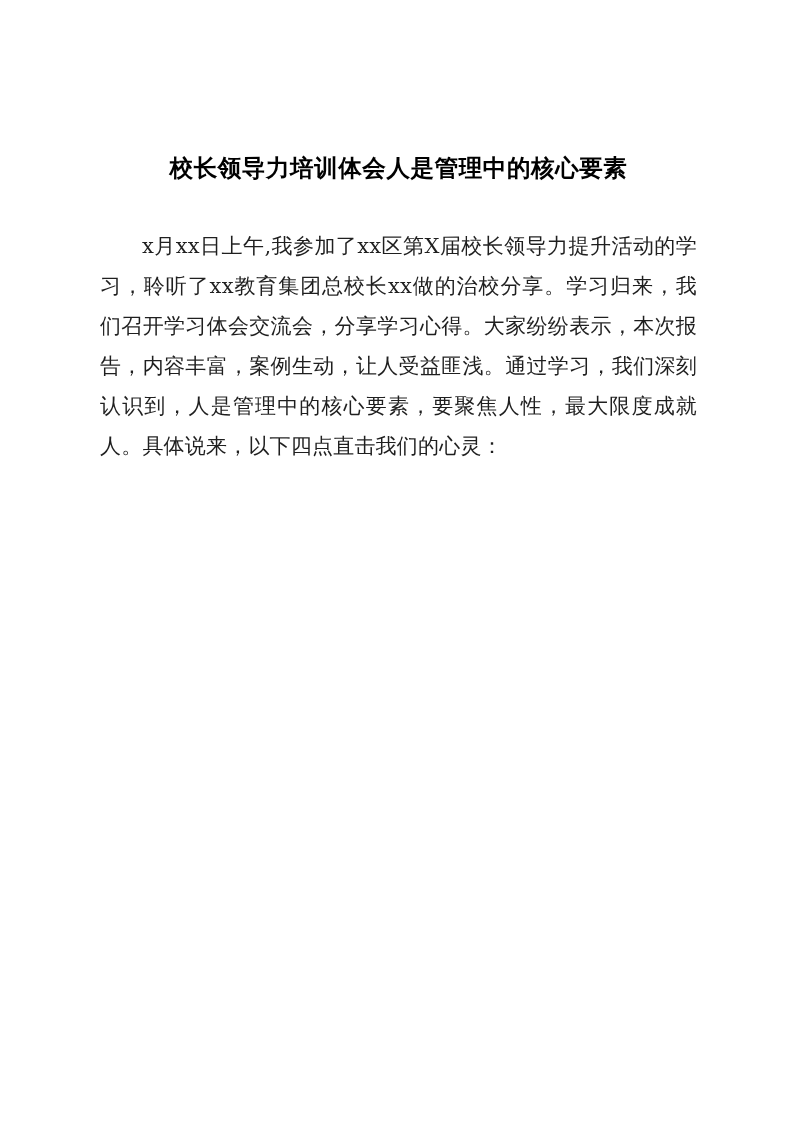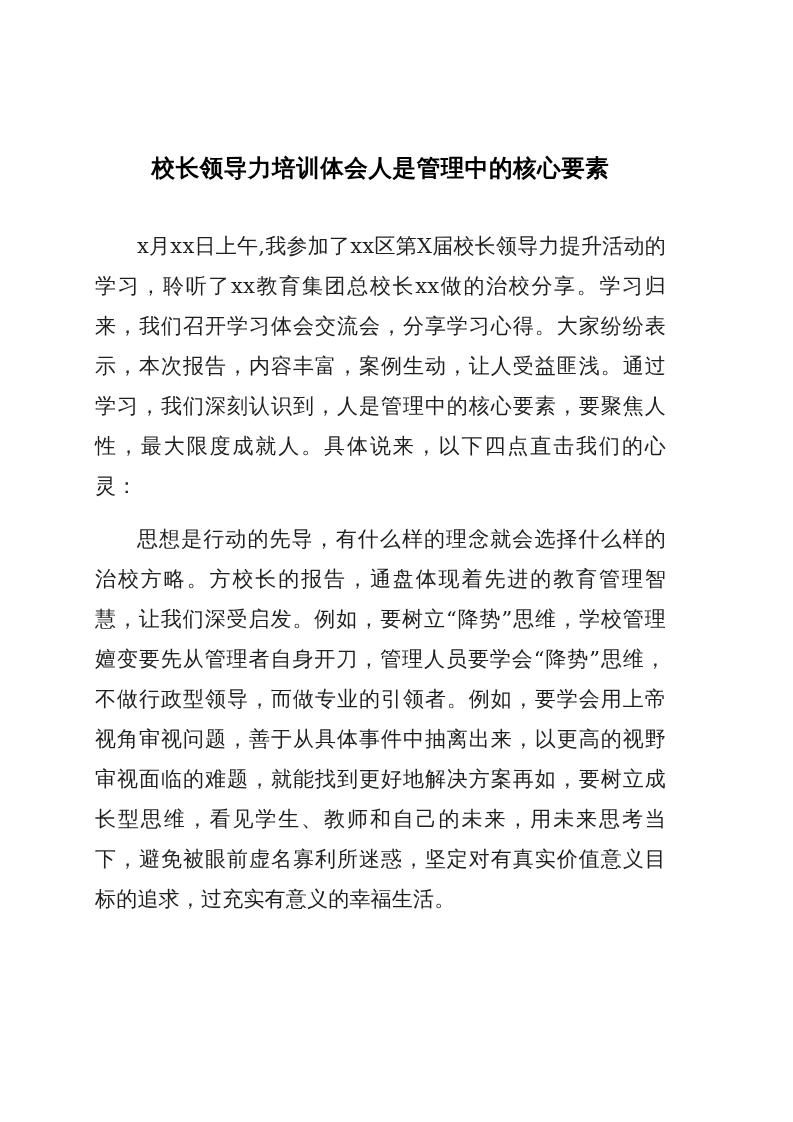--- a/index.html
+++ b/index.html
@@ -19,21 +19,21 @@
   .page {
     position: relative;
     width: 793px;
     height: 1122px;
     background: #ffffff;
     box-sizing: border-box;
   }
 
   .content {
     position: absolute;
-    left: 82px;
+    left: 100px;
     top: 0;
     width: 597px;
   }
 
   .doc-title {
     text-align: center;
     font-family: "Liberation Sans", "DejaVu Sans", sans-serif;
     font-weight: bold;
     font-size: 23.5px;
     letter-spacing: 0.6px;
@@ -41,21 +41,21 @@
     margin: 0;
     padding-top: 152px;
     line-height: 32px;
   }
 
   .body-block {
     margin-top: 42px;
   }
 
   p.para {
-    margin: 13px;
+    margin: 0;
     font-size: 21px;
     line-height: 40px;
     text-align: justify;
     text-justify: inter-ideograph;
     text-indent: 2em;
     letter-spacing: 0.2px;
     color: #1f1f1f;
     word-break: break-all;
     font-family: "DejaVu Serif", "Liberation Serif", serif;
   }
@@ -70,19 +70,18 @@
 <div class="page">
   <div class="content">
 
     <h1 class="doc-title">校长领导力培训体会人是管理中的核心要素</h1>
 
     <div class="body-block">
 
       <p class="para">x月xx日上午,我参加了xx区第X届校长领导力提升活动的学习，聆听了xx教育集团总校长xx做的治校分享。学习归来，我们召开学习体会交流会，分享学习心得。大家纷纷表示，本次报告，内容丰富，案例生动，让人受益匪浅。通过学习，我们深刻认识到，人是管理中的核心要素，要聚焦人性，最大限度成就人。具体说来，以下四点直击我们的心灵：</p>
 
 
-      <p class="para">思想是行动的先导，有什么样的理念就会选择什么样的治校方略。方校长的报告，通盘体现着先进的教育管理智慧，让我们深受启发。例如，要树立“降势”思维，学校管理嬗变要先从管理者自身开刀，管理人员要学会“降势”思维，不做行政型领导，而做专业的引领者。例如，要学会用上帝视角审视问题，善于从具体事件中抽离出来，以更高的视野审视面临的难题，就能找到更好地解决方案再如，要树立成长型思维，看见学生、教师和自己的未来，用未来思考当下，避免被眼前虚名寡利所迷惑，坚定对有真实价值意义目标的追求，过充实有意义的幸福生活。</p>
 
 
 
     </div>
   </div>
 </div>
 
 </body></html>

